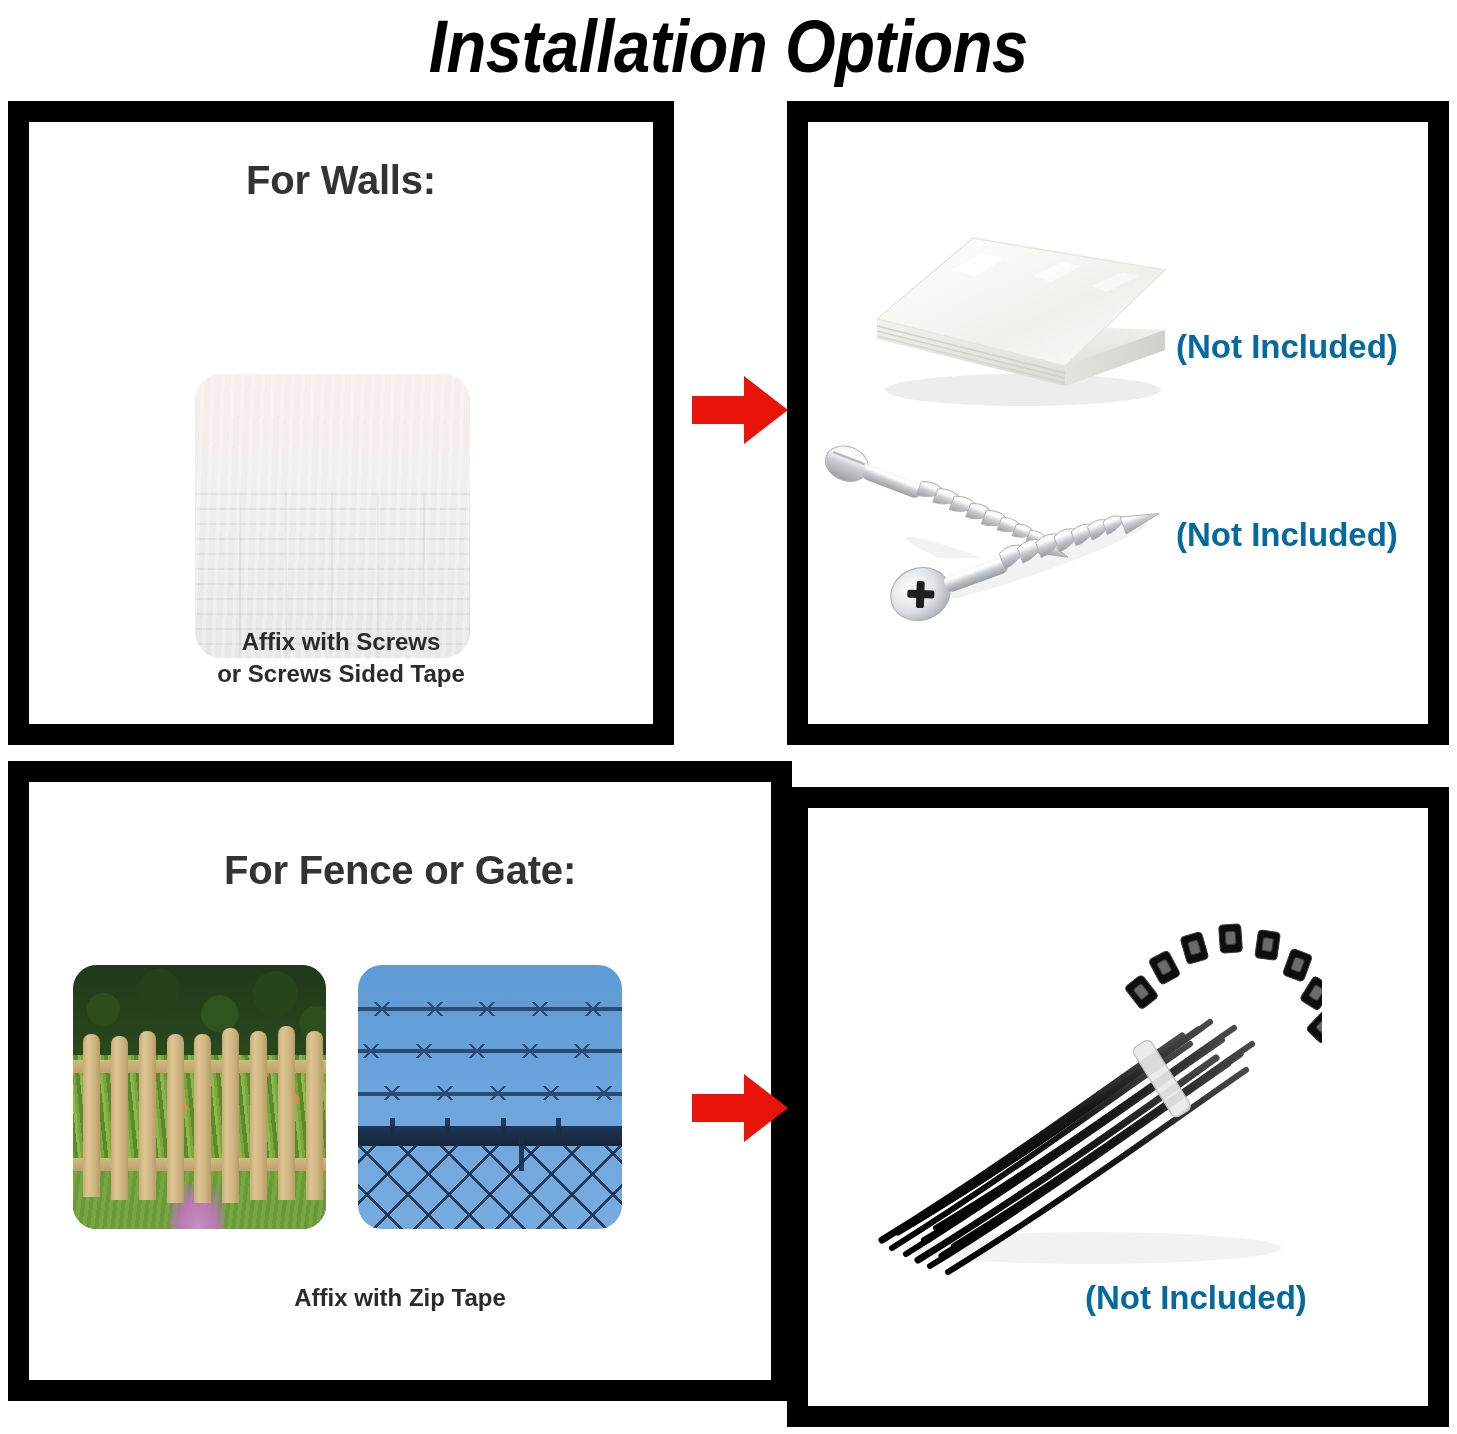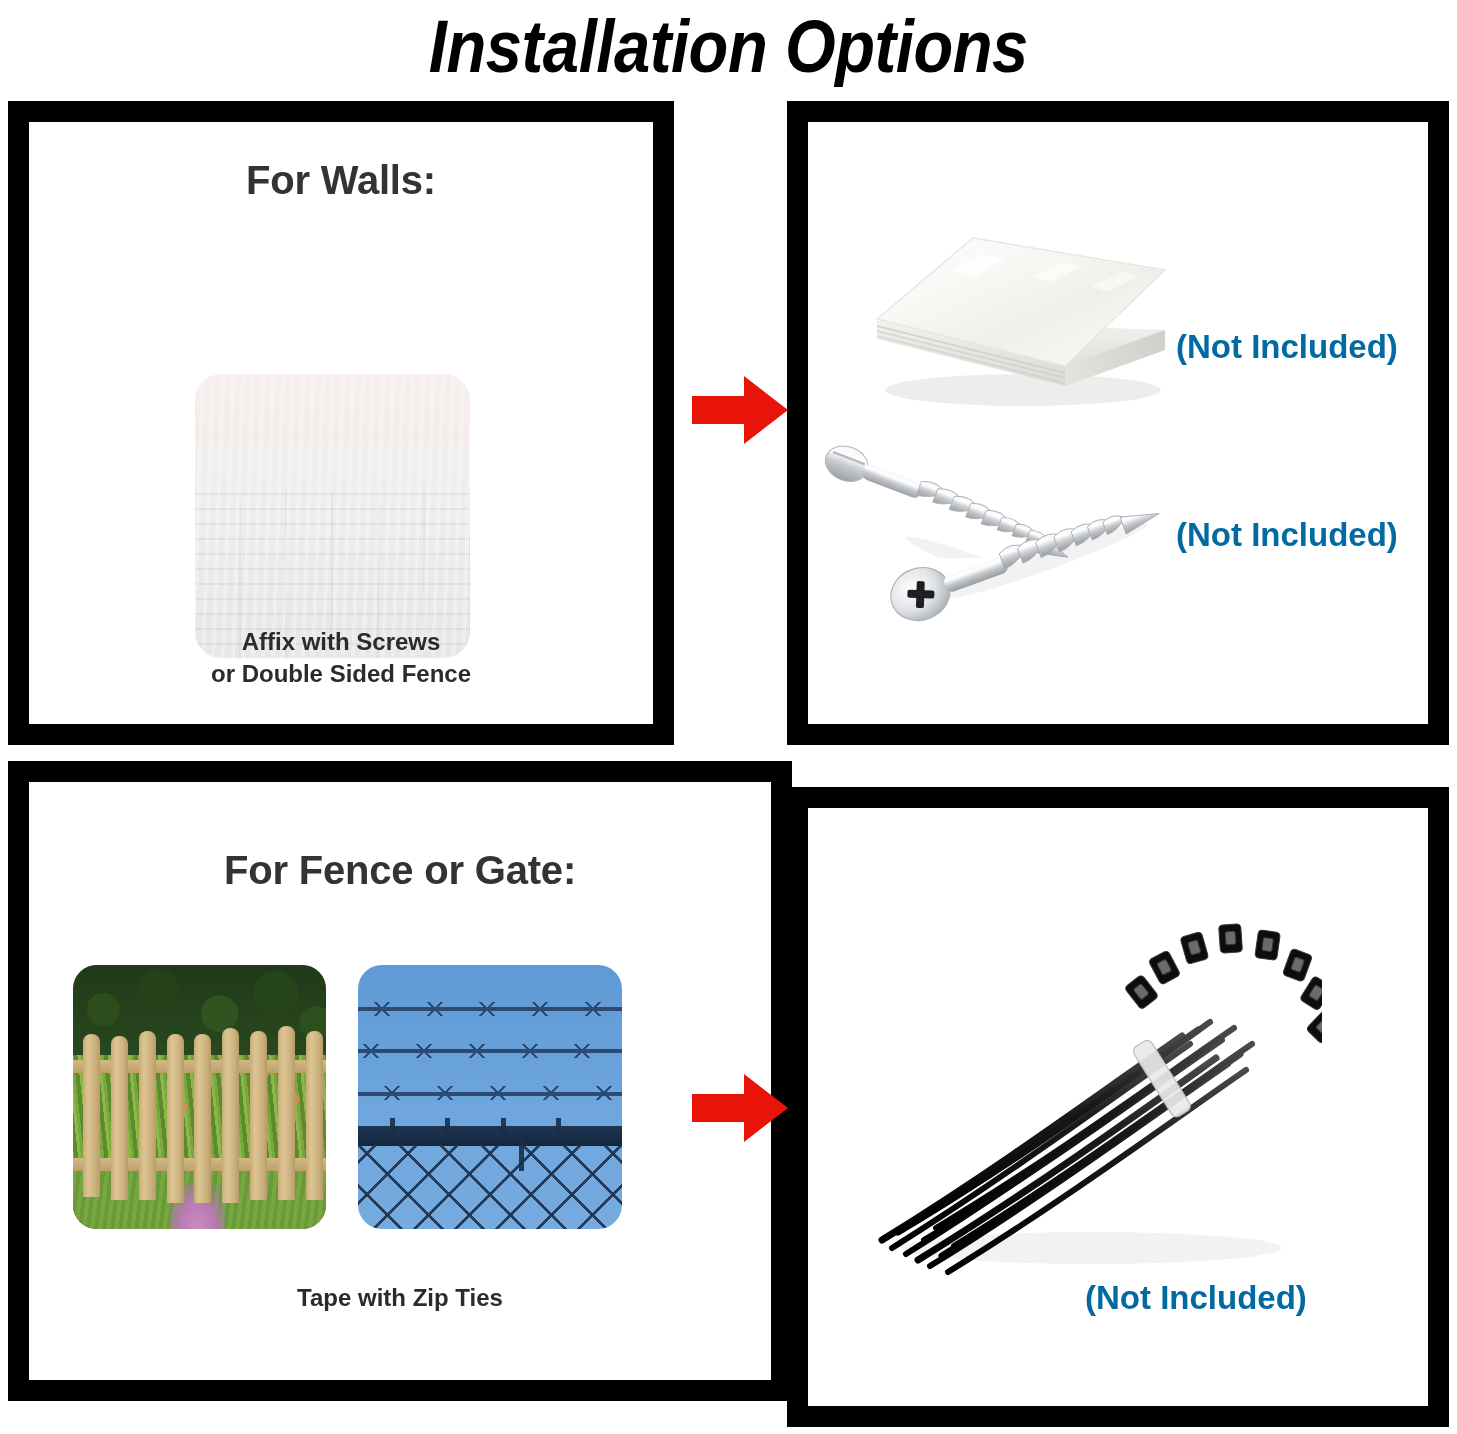--- a/index.html
+++ b/index.html
@@ -238,21 +238,21 @@
 
 <div class="panel" id="panel-walls">
   <div class="panel-inner">
 
     <div class="panel-heading" style="top:36px;">For Walls:</div>
 
     <div class="wall-swatch"></div>
 
     <div class="panel-caption" style="top:504px;">
       <div>Affix with Screws</div>
-      <div>or Double Sided Fence</div>
+      <div>or Screws Sided Tape</div>
     </div>
 
   </div>
 </div>
 
 <div class="panel" id="panel-wall-parts">
   <div class="panel-inner"></div>
 </div>
 
 <div class="tape-stack">
@@ -368,21 +368,21 @@
     </g>
   </svg>
 </div>
 
 <div class="note-label" style="left:1176px; top:328px;">(Not Included)</div>
 <div class="note-label" style="left:1176px; top:516px;">(Not Included)</div>
 
 <div class="panel" id="panel-fence">
   <div class="panel-inner">
     <div class="panel-heading" style="top:66px;">For Fence or Gate:</div>
-    <div class="panel-caption" style="top:500px;">Tape with Zip Ties</div>
+    <div class="panel-caption" style="top:500px;">Affix with Zip Tape</div>
   </div>
 </div>
 
 <div class="photo" id="photo-wood">
   <div class="wood-scene">
     <div class="wood-hedge"></div>
     <div class="wood-grass-bg"></div>
     <div class="wood-flower" style="left:16%;  top:40%;"></div>
     <div class="wood-flower" style="left:35%;  top:36%;"></div>
     <div class="wood-flower" style="left:40%;  top:52%;"></div>

